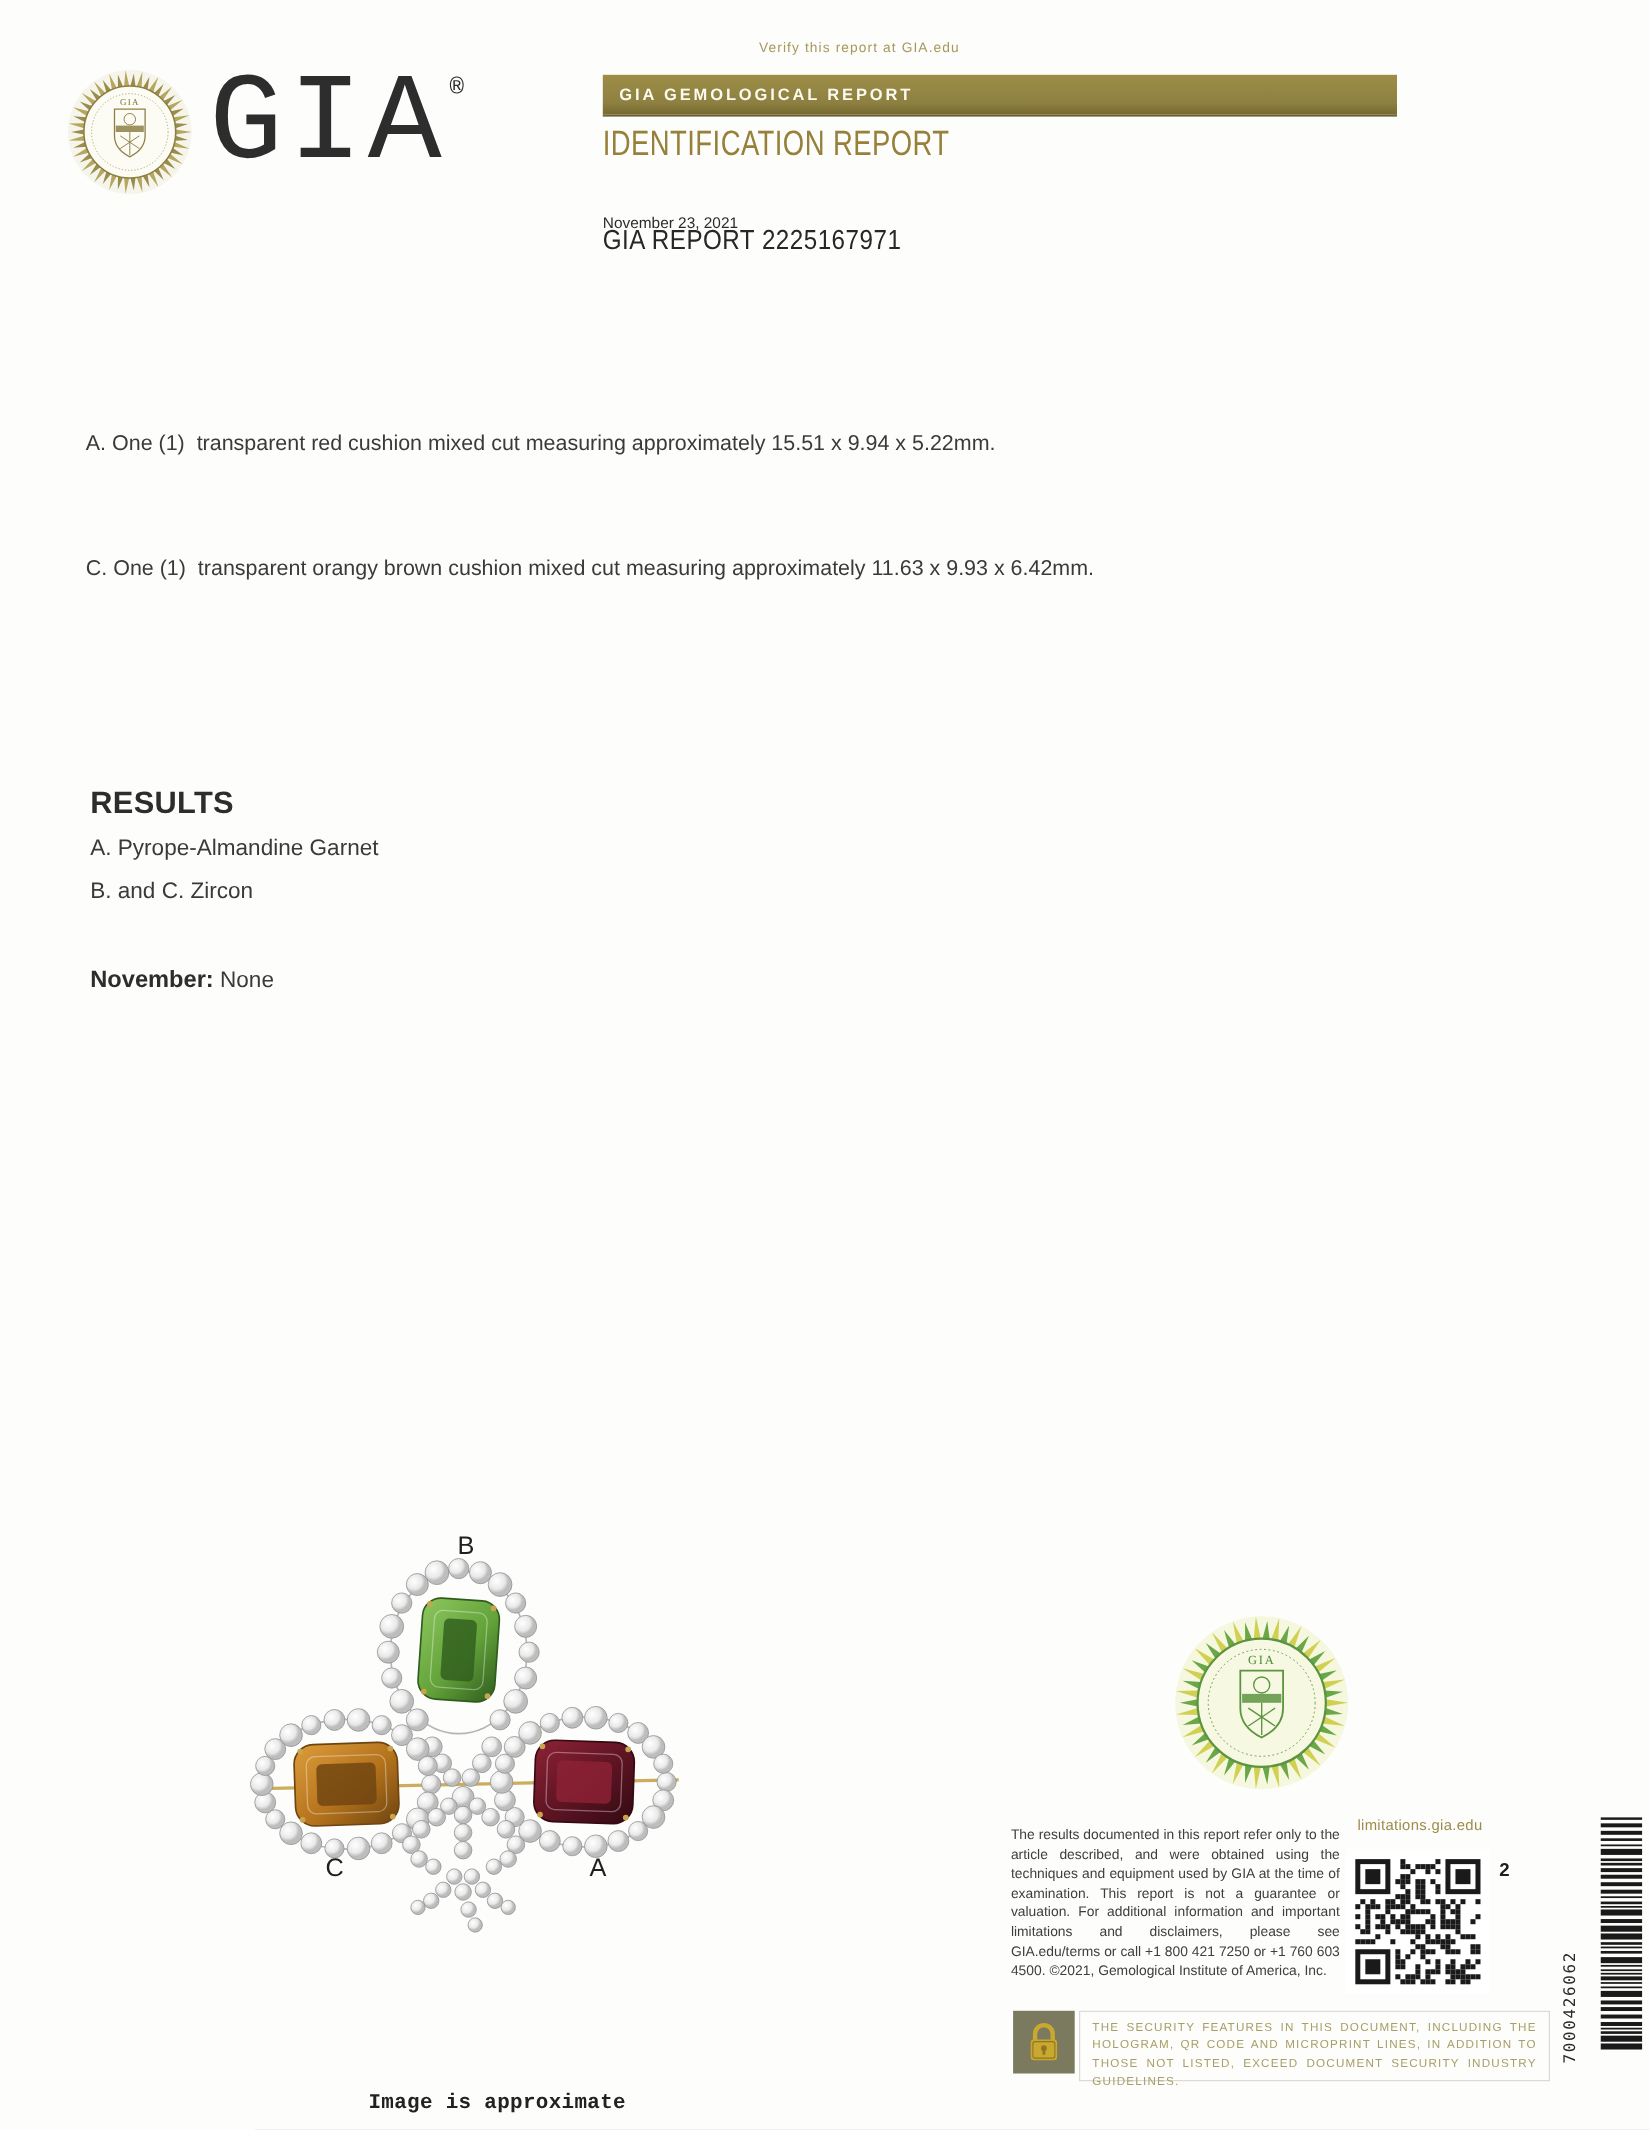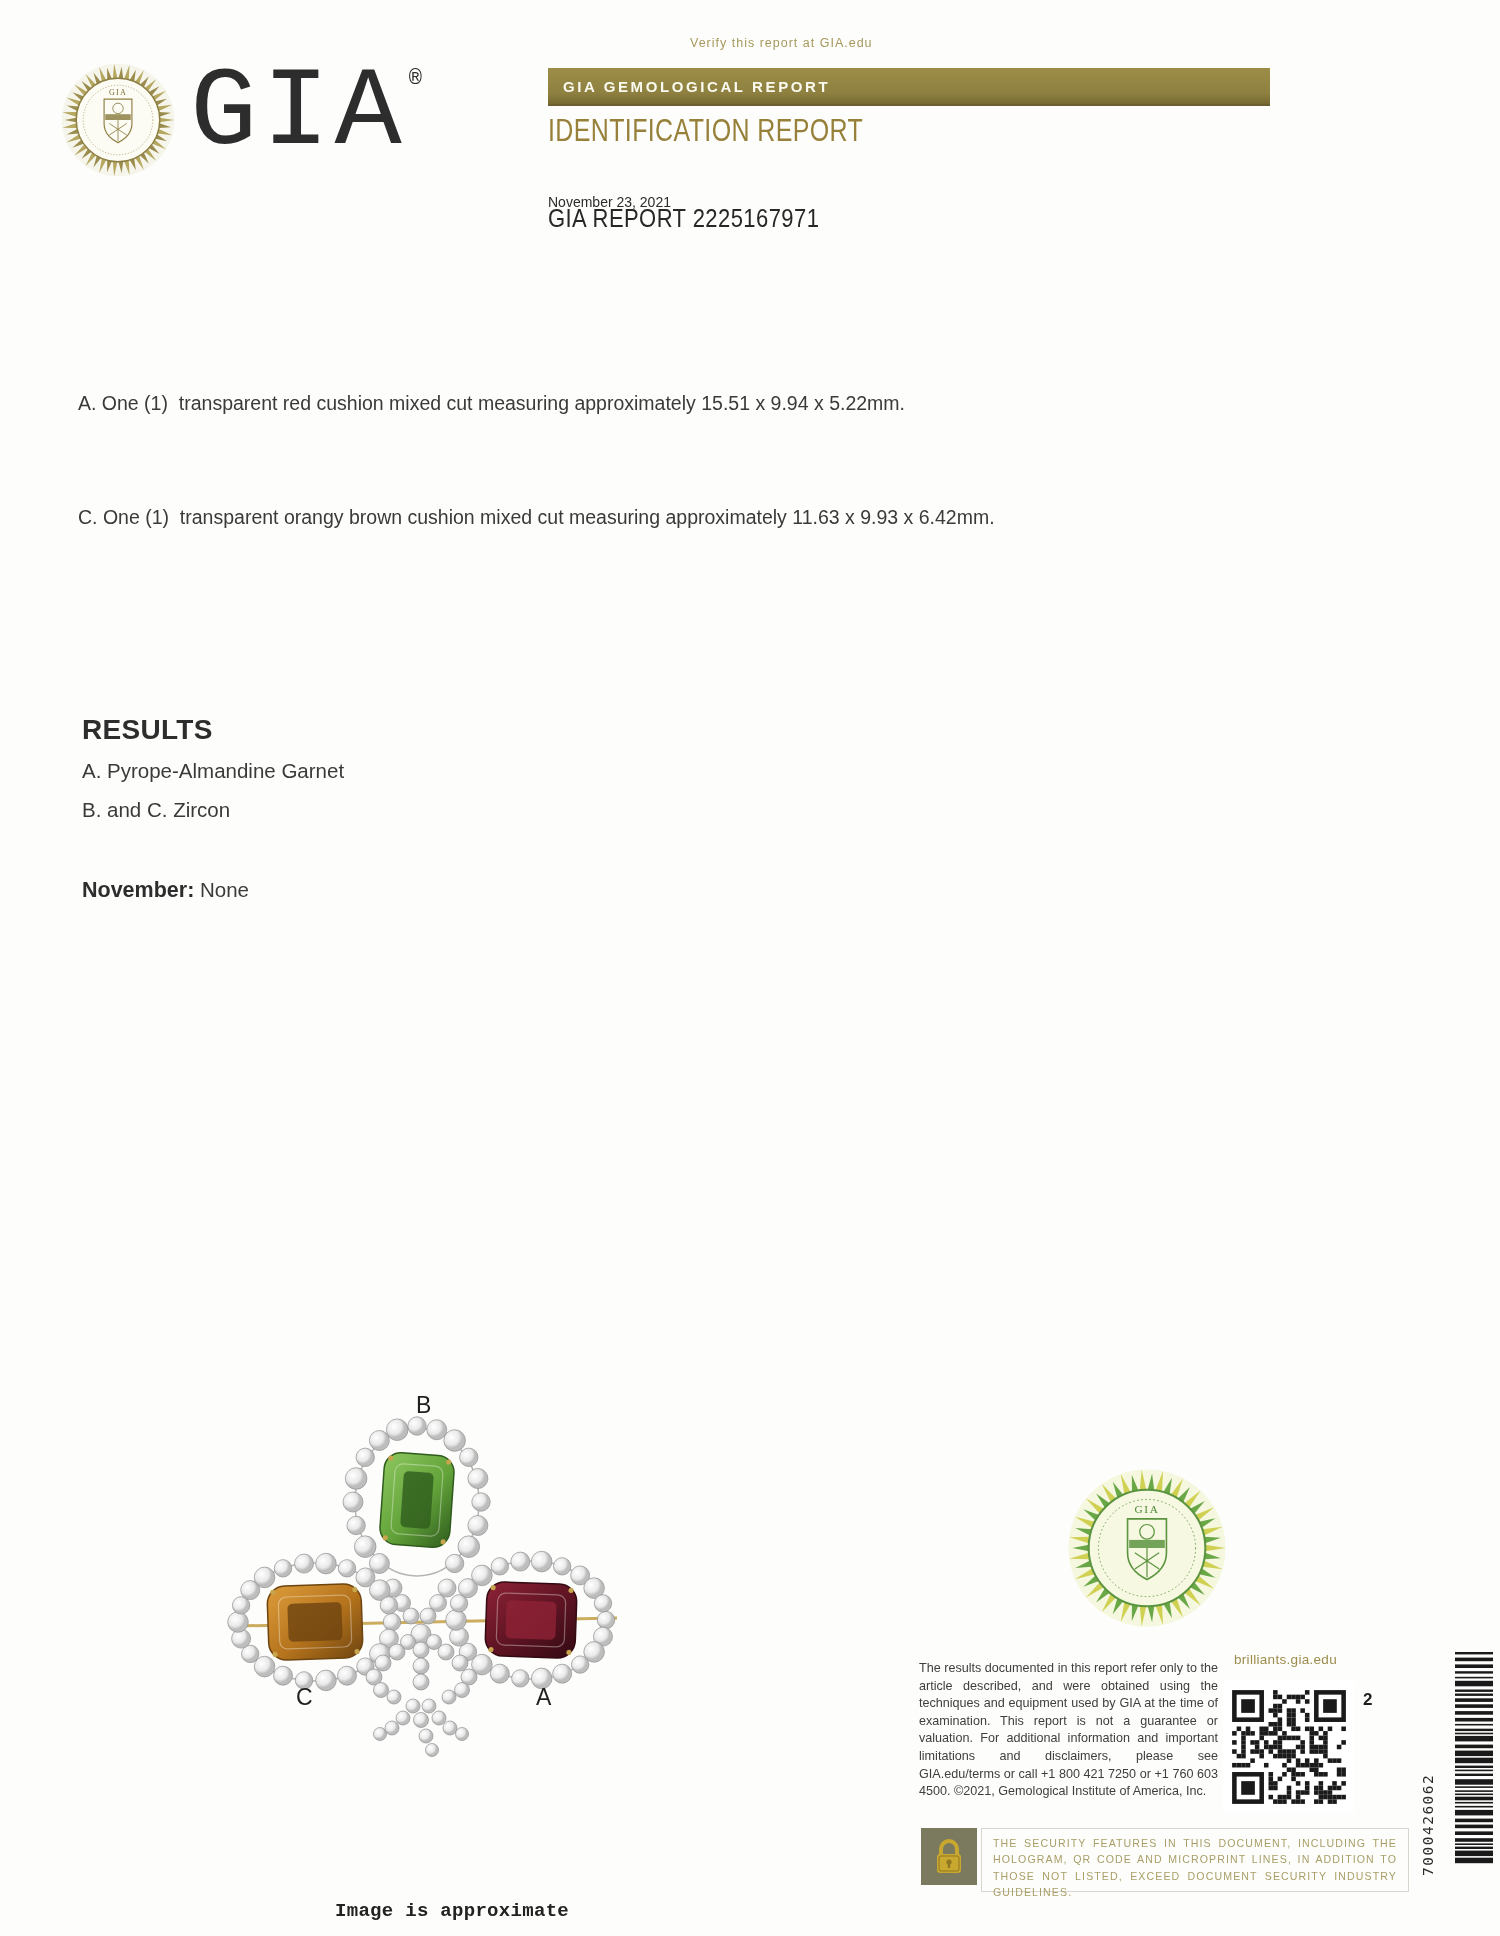--- a/index.html
+++ b/index.html
@@ -344,21 +344,21 @@
       <circle cx="100" cy="100" r="60" fill="none" stroke="#5c9440" stroke-width="1" stroke-dasharray="2 3"></circle>
       <text x="100" y="57" text-anchor="middle" fill="#4d8a38" font-size="14" font-family="&quot;Liberation Serif&quot;,serif" letter-spacing="2">GIA</text>
       <path d="M76,64 h48 v42 c0,16 -10,26 -24,33 c-14,-7 -24,-17 -24,-33 z" fill="#f6f8e2" stroke="#5c9440" stroke-width="2"></path>
       <circle cx="100" cy="80" r="9" fill="none" stroke="#5c9440" stroke-width="1.5"></circle>
       <rect x="78" y="90" width="44" height="10" fill="#5c9440" opacity="0.85"></rect>
       <path d="M100,100 v36 M85,106 l30,20 M115,106 l-30,20" stroke="#5c9440" stroke-width="1.5" fill="none"></path>
     </svg>
 
   <div class="abs disclaimer">The results documented in this report refer only to the article described, and were obtained using the techniques and equipment used by GIA at the time of examination. This report is not a guarantee or valuation. For additional information and important limitations and disclaimers, please see GIA.edu/terms or call +1 800 421 7250 or +1 760 603 4500. ©2021, Gemological Institute of America, Inc.</div>
 
-  <div class="abs reportcheck">brilliants.gia.edu</div>
+  <div class="abs reportcheck">limitations.gia.edu</div>
 
   <svg id="qr" class="abs qr-wrap" viewBox="0 0 29 29">
       <rect x="0" y="0" width="29" height="29" fill="#ffffff"></rect>
       <rect x="11" y="2" width="1" height="1" fill="#1a1a1a"></rect>
       <rect x="18" y="2" width="1" height="1" fill="#1a1a1a"></rect>
       <rect x="11" y="3" width="1" height="1" fill="#1a1a1a"></rect>
       <rect x="12" y="3" width="1" height="1" fill="#1a1a1a"></rect>
       <rect x="14" y="3" width="1" height="1" fill="#1a1a1a"></rect>
       <rect x="15" y="3" width="1" height="1" fill="#1a1a1a"></rect>
       <rect x="16" y="3" width="1" height="1" fill="#1a1a1a"></rect>

